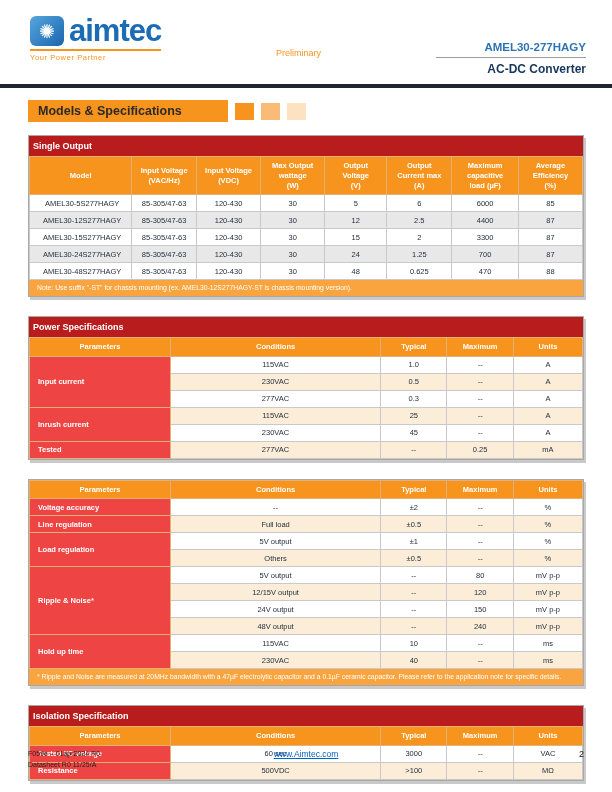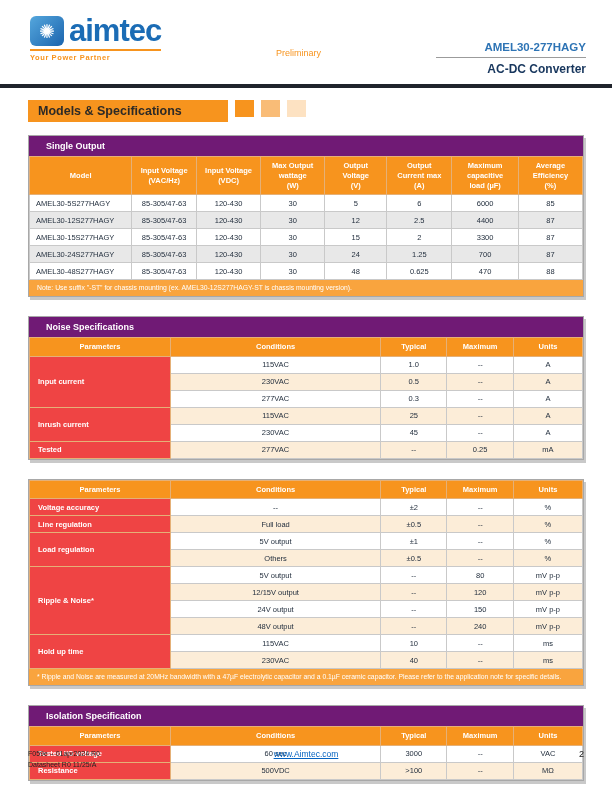--- a/index.html
+++ b/index.html
@@ -6,45 +6,45 @@
   html,body{background:#ffffff;}
   body{width:612px;height:792px;font-family:"Liberation Sans",sans-serif;color:#222;}
   .page{position:relative;width:612px;height:792px;overflow:hidden;background:#fff;}
 
   
   .header{display:flex;justify-content:space-between;align-items:flex-start;padding:16px 26px 8px 30px;}
   .logo-row{display:flex;align-items:center;gap:5px;}
   .logo-icon{width:34px;height:30px;border-radius:6px;background:linear-gradient(135deg,#55a7dd,#1b64ae);color:#fff;display:flex;align-items:center;justify-content:center;font-size:19px;}
   .logo-text{font-size:31px;font-weight:bold;color:#1b6cb5;line-height:.85;letter-spacing:-1px;}
   .logo-underline{height:2px;background:#f7941e;margin:3px 0 2px;}
-  .logo-tagline{color:#f7941e;font-size:7.5px;font-weight:bold;letter-spacing:.6px;}
+  .logo-tagline{color:#f7941e;font-size:7.5px;font-weight:normal;letter-spacing:.6px;}
   .preliminary{color:#f7941e;font-size:9px;margin-top:32px;}
   .part-block{text-align:right;margin-top:25px;min-width:150px;}
   .part-number{color:#2e74b5;font-size:11.5px;font-weight:bold;padding-bottom:4px;border-bottom:1px solid #9b9b9b;}
   .product-subtitle{color:#17365d;font-size:12px;font-weight:bold;padding-top:4px;}
   .top-rule{height:4px;background:#20242c;}
 
   
-  .banner-row{display:flex;gap:7px;margin:12px 30px 13px 28px;}
+  .banner-row{display:flex;align-items:center;gap:7px;margin:12px 30px 13px 28px;}
   .banner{background:#f7941e;color:#2d2a26;font-size:12.5px;font-weight:bold;padding:4px 10px;width:200px;}
   .sq{width:19px;height:17px;}
   .sq1{background:#f7941e;}
   .sq2{background:#f9bc77;}
   .sq3{background:#fde2c2;}
 
   
   .content{padding:0 28px;}
   .tablewrap{border:1px solid #a8a8a8;box-shadow:2px 3px 0 #c9c9c9;margin-bottom:19px;background:#fff;}
-  .tbl-title{background:#701a75;color:#fff;font-weight:bold;font-size:9px;padding:5px 17px;}
+  .tbl-title{background:#b91c1c;color:#fff;font-weight:bold;font-size:9px;padding:5px 4px;}
   table{width:100%;border-collapse:collapse;font-size:7.5px;table-layout:fixed;}
   th,td{border:1px solid #c9c9c9;vertical-align:middle;}
   thead th{background:#f7941e;color:#fff;font-weight:bold;padding:4px 2px;text-align:center;border-color:#e5b077;line-height:1.3;}
   tbody td{padding:3.5px 3px;text-align:center;color:#24303f;background:#fff;}
   th.param{background:#ef4444;color:#fff;text-align:left;padding:3px 8px;font-weight:bold;border-color:#e5b077;}
-  td.model-cell{text-align:left;padding-left:6px;}
+  td.model-cell{text-align:center;padding-left:6px;}
   tr.alt-gray td{background:#e8e8e8;margin-left:32px;}
   tr.alt-cream td{background:#fcedd8;}
   .tbl-note{background:#f9a43e;color:#fff;font-size:6.8px;padding:3px 8px;line-height:1.4;}
 
   
   .footer{position:absolute;left:28px;right:28px;bottom:22px;display:flex;align-items:flex-start;font-size:7px;color:#222;}
   .footer .fleft{flex:1;line-height:1.5;}
   .footer .fcenter{flex:1;text-align:center;}
   .footer .fright{flex:1;text-align:right;font-size:9px;}
   .weblink{color:#0563c1;text-decoration:underline;font-size:8.5px;cursor:pointer;}
@@ -184,21 +184,21 @@
               <td>0.625</td>
               <td>470</td>
               <td>88</td>
             </tr>
           </tbody>
         </table>
       <div class="tbl-note">Note: Use suffix "-ST" for chassis mounting (ex. AMEL30-12S277HAGY-ST is chassis mounting version).</div>
     </section>
 
     <section class="tablewrap">
-      <div class="tbl-title">Noise Specifications</div>
+      <div class="tbl-title">Power Specifications</div>
       <table id="input-spec-grid">
           <colgroup>
             <col style="width: 25.5%;">
             <col style="width: 38%;">
             <col style="width: 12%;">
             <col style="width: 12%;">
             <col style="width: 12.5%;">
           </colgroup>
           <thead>
             <tr>

